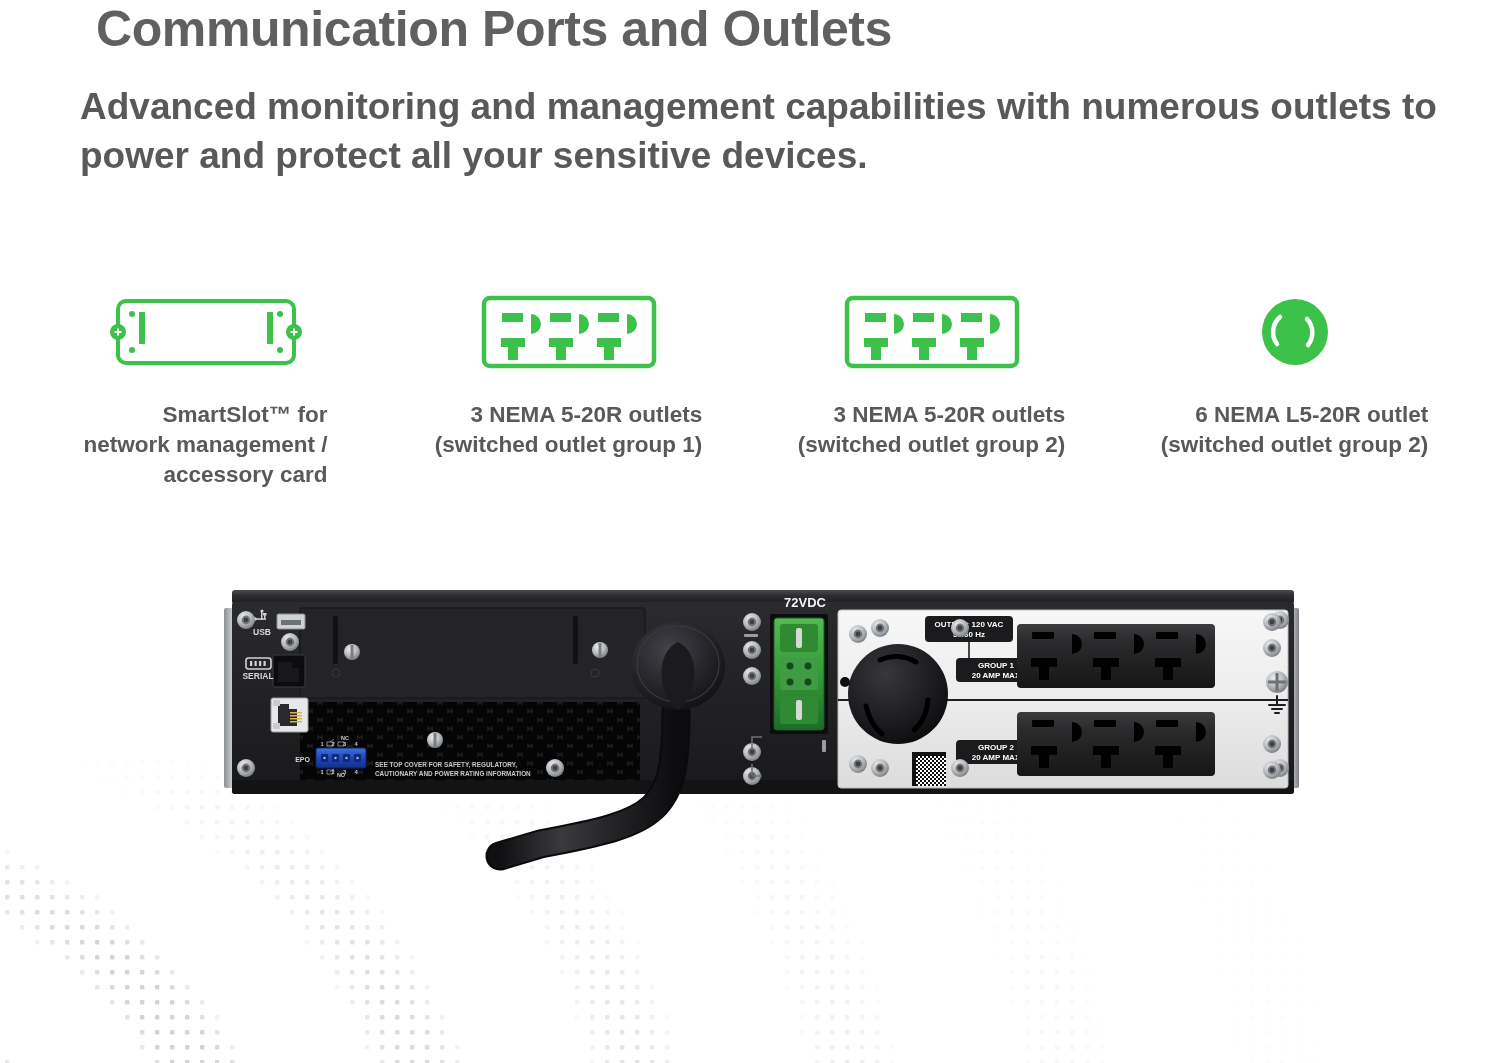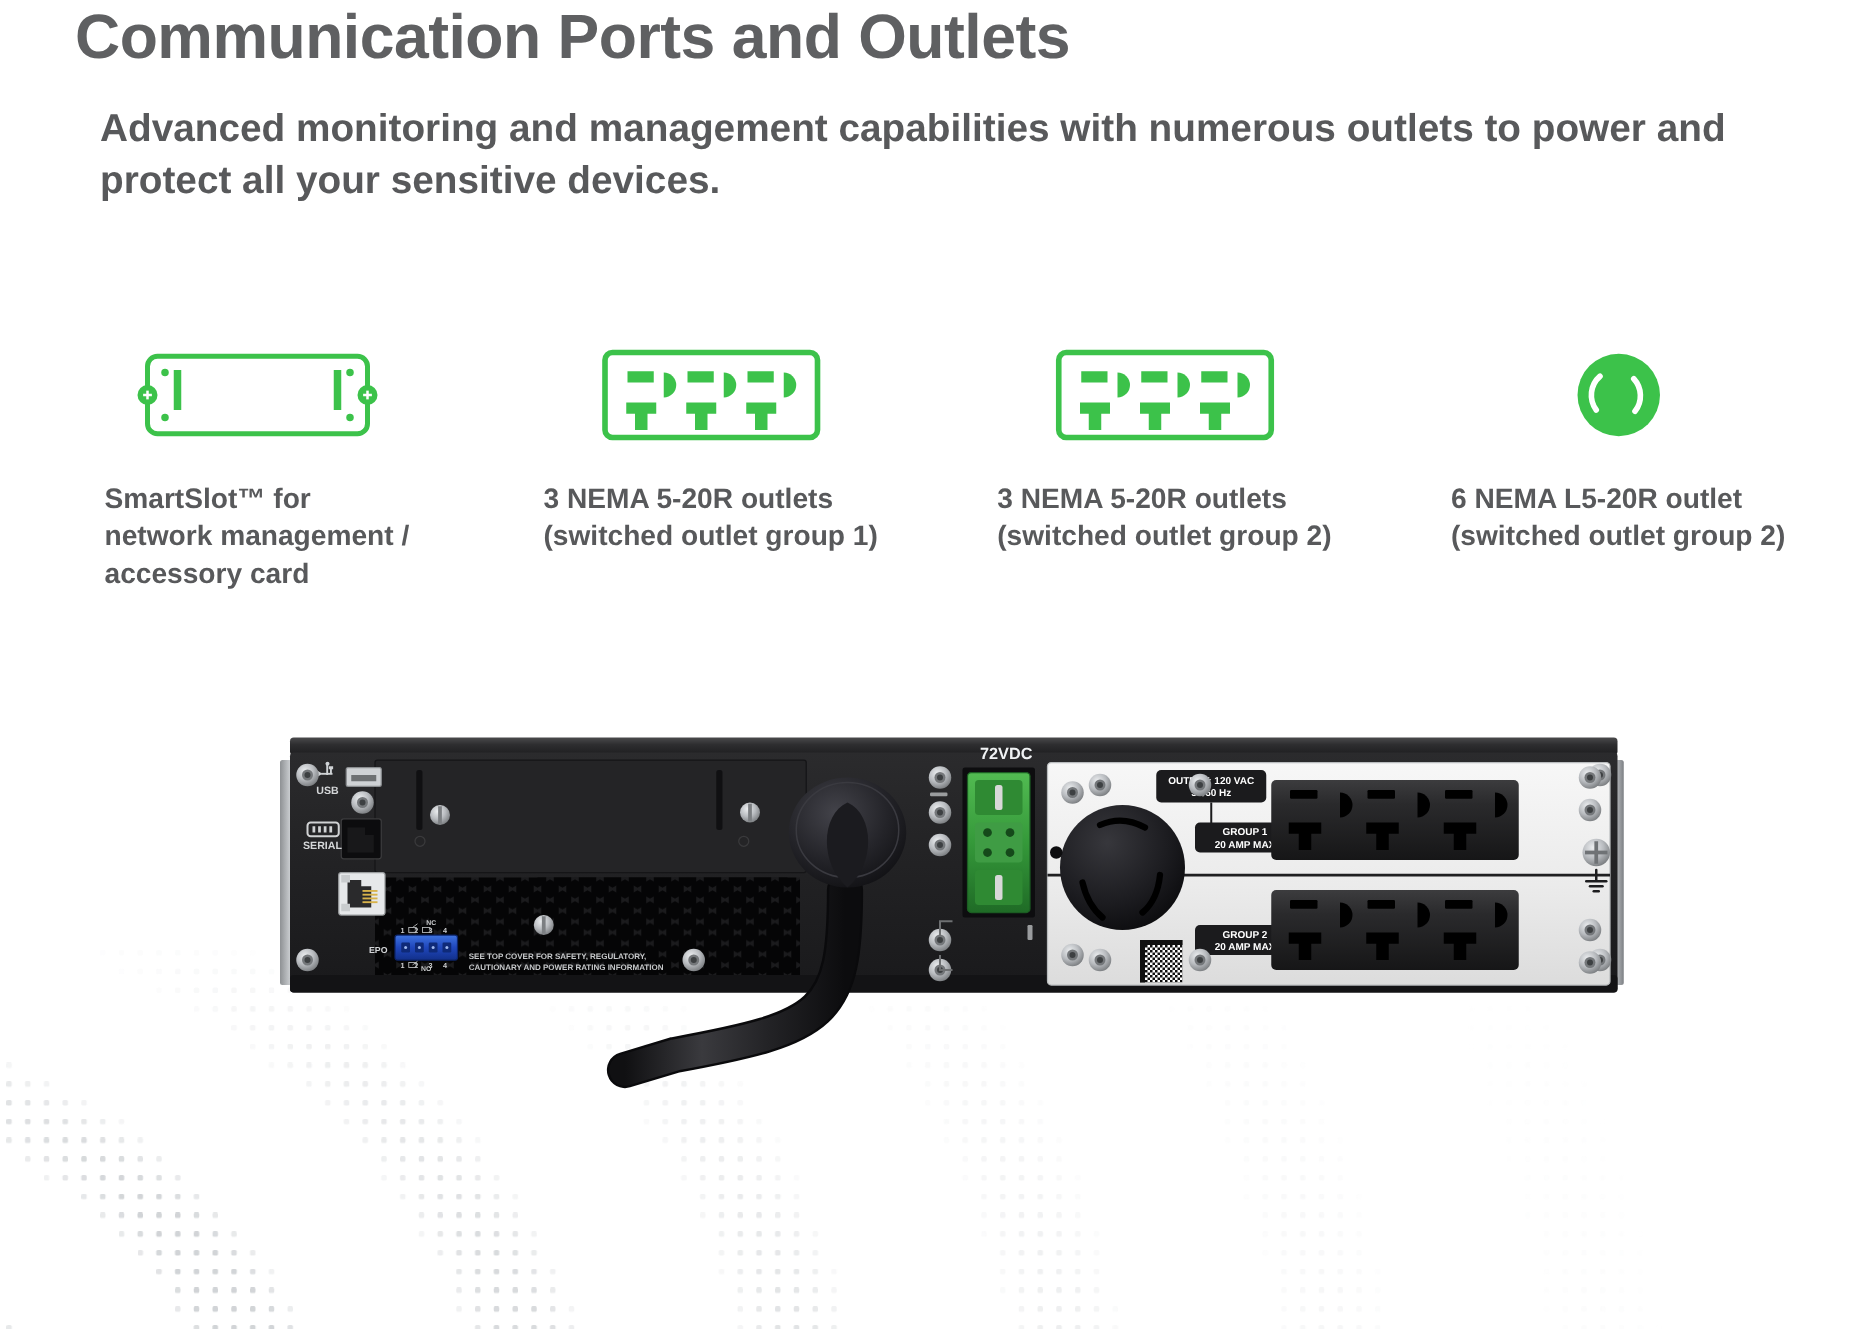--- a/index.html
+++ b/index.html
@@ -37,25 +37,26 @@
     padding: 0 60px;
   }
   .title {
     font-size: 50px;
     font-weight: bold;
     color: #5f6062;
     letter-spacing: -0.4px;
     line-height: 1.08;
     padding-top: 2px;
     white-space: nowrap;
+    margin-left: 36px;
   }
   .subtitle {
     margin-top: 26px;
     margin-left: 20px;
-    font-size: 31px;
+    font-size: 37px;
     font-weight: bold;
     color: #58595b;
     line-height: 1.33;
     max-width: 1400px;
   }
 
   
   .features {
     margin-top: 112px;
     display: flex;
@@ -72,21 +73,21 @@
     height: 80px;
     display: flex;
     align-items: center;
     justify-content: center;
   }
   .feature-label {
     margin-top: 28px;
     font-size: 22.5px;
     font-weight: bold;
     color: #58595b;
-    text-align: left;
+    text-align: right;
     line-height: 1.33;
     white-space: pre-line;
   }
 
   
   .device-wrap {
     position: absolute;
     left: 0;
     top: 572px;
     width: 1500px;

